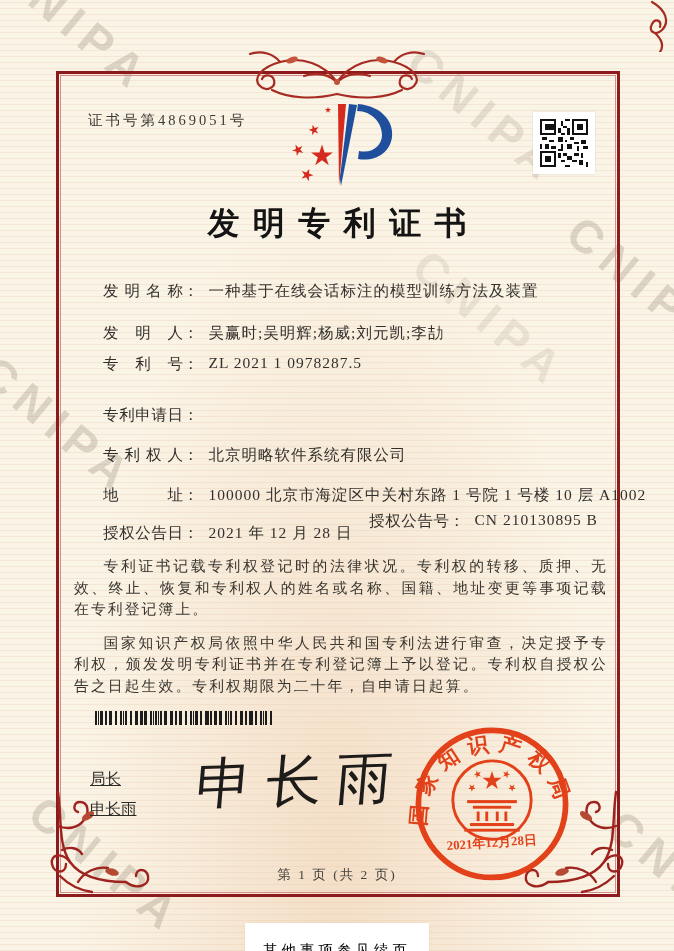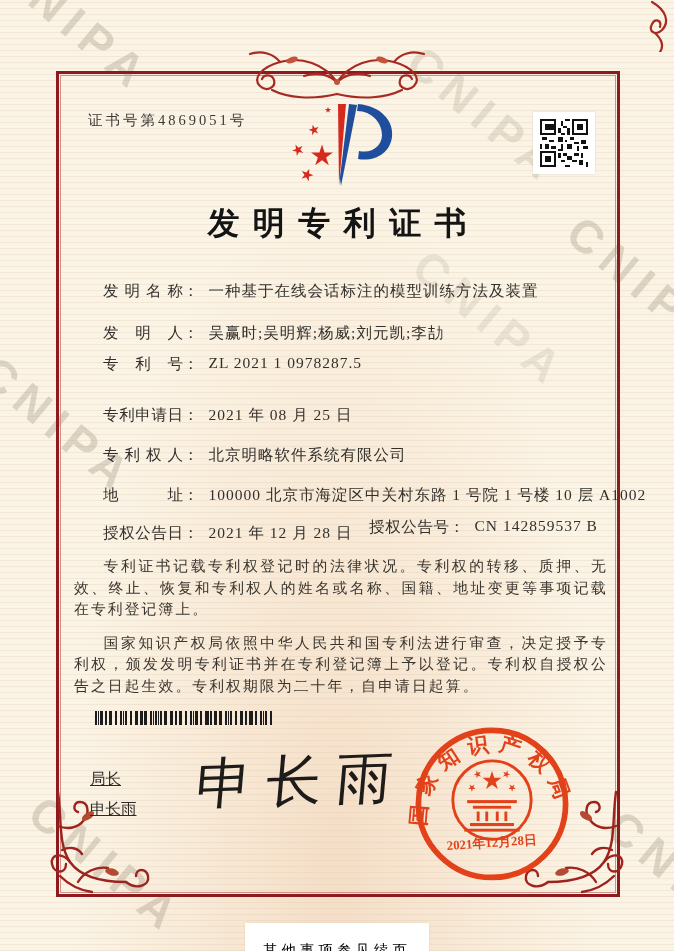--- a/index.html
+++ b/index.html
@@ -204,41 +204,40 @@
       <span class="fvalue">吴赢时;吴明辉;杨威;刘元凯;李劼</span>
     </div>
     <div class="frow" style="top:80px;">
       <span class="flabel">专利号</span>
         <span class="fcolon">：</span>
       <span class="fvalue">ZL 2021 1 0978287.5</span>
     </div>
     <div class="frow" style="top:131px;">
       <span class="flabel">专利申请日</span>
         <span class="fcolon">：</span>
-      <span class="fvalue">2021 年 08 月 25 日</span>
     </div>
     <div class="frow" style="top:171px;font-family:Liberation Mono, monospace;">
       <span class="flabel">专利权人</span>
         <span class="fcolon">：</span>
       <span class="fvalue">北京明略软件系统有限公司</span>
     </div>
     <div class="frow" style="top:211px;">
       <span class="flabel">地址</span>
         <span class="fcolon">：</span>
       <span class="fvalue">100000 北京市海淀区中关村东路 1 号院 1 号楼 10 层 A1002</span>
     </div>
     <div class="frow" style="top:249px;">
       <span class="flabel">授权公告日</span>
         <span class="fcolon">：</span>
       <span class="fvalue">2021 年 12 月 28 日</span>
     </div>
-    <div class="frow" style="top:243px;left:266px;">
+    <div class="frow" style="top:237px;left:266px;">
       <span class="flabel">授权公告号</span>
         <span class="fcolon">：</span>
-      <span class="fvalue">CN 142859537 B</span>
+      <span class="fvalue">CN 210130895 B</span>
     </div>
   </div>
 
   <div class="paras">
     <p>专利证书记载专利权登记时的法律状况。专利权的转移、质押、无效、终止、恢复和专利权人的姓名或名称、国籍、地址变更等事项记载在专利登记簿上。</p>
     <p>国家知识产权局依照中华人民共和国专利法进行审查，决定授予专利权，颁发发明专利证书并在专利登记簿上予以登记。专利权自授权公告之日起生效。专利权期限为二十年，自申请日起算。</p>
   </div>
 
   <div class="barcode"></div>
 
@@ -271,15 +270,16 @@
         <rect x="-7" y="12" width="3" height="10"></rect>
         <rect x="4" y="12" width="3" height="10"></rect>
         <rect x="13" y="12" width="3" height="10"></rect>
         <rect x="-23" y="24" width="46" height="3.2"></rect>
         <rect x="-29" y="30" width="58" height="3"></rect>
       </g>
     </g>
     <text x="90" y="137" font-size="13.5" fill="#e23b12" font-weight="bold" text-anchor="middle" transform="rotate(-4 90 137)" font-family="Liberation Serif, serif">2021年12月28日</text>
   </svg>
 
+  <div class="pagefoot">第 1 页 (共 2 页)</div>
   <div class="note">其他事项参见续页</div>
 
 </div>
 
 </body></html>

